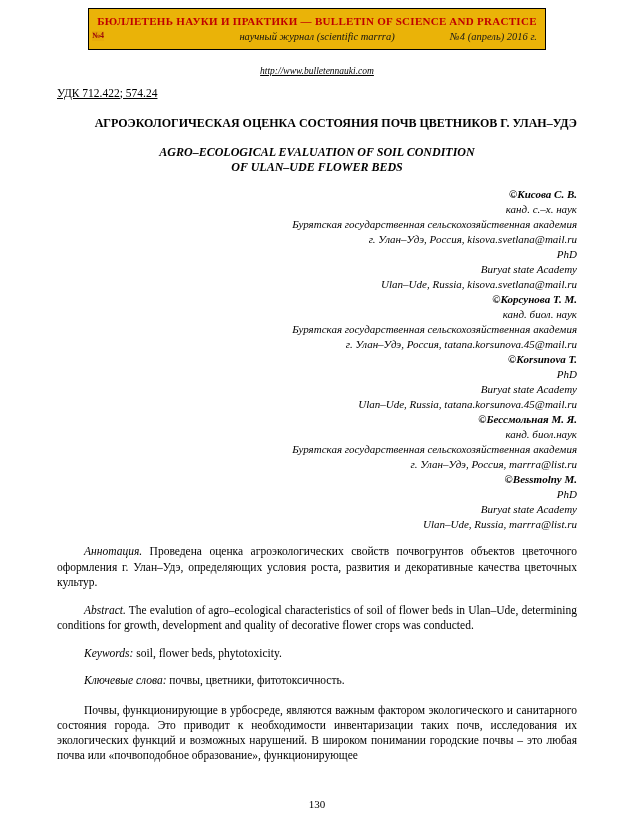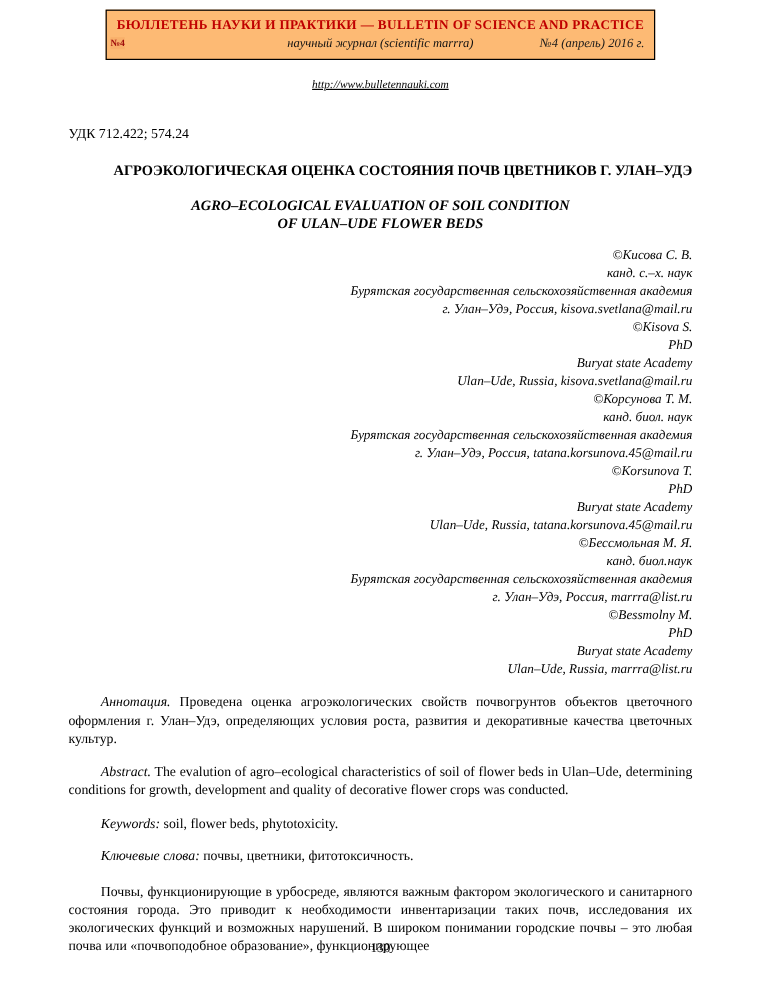--- a/index.html
+++ b/index.html
@@ -4,47 +4,47 @@
 <style>
   html, body { margin:0; padding:0; background:#ffffff; }
   .page {
     width:634px; height:820px; margin:0 auto; background:#ffffff;
     position:relative; overflow:hidden; color:#000;
     font-family:"Liberation Serif", serif;
   }
   
   .banner {
     position:absolute; left:88px; top:8px; width:458px; box-sizing:border-box;
-    border:1px solid #000; background:#fdba74; padding:6px 8px 5px 8px;
+    border:1px solid #000; background:#eab308; padding:6px 8px 5px 8px;
   }
   .banner-title {
     text-align:center; font-weight:bold; font-size:11px; letter-spacing:.3px;
     color:#c00000; white-space:nowrap;
   }
   .banner-row2 {
     position:relative; margin-top:3px; height:14px; line-height:14px;
     text-align:center; font-style:italic; font-size:10.5px; color:#111;
   }
   .corner-mark {
     position:absolute; left:-5px; top:1px; font-size:8px; line-height:10px;
     font-weight:bold; font-style:normal; color:#9e0b0b; background:#c23b0e14;
   }
   .banner-issue { position:absolute; right:0; top:0; font-weight:normal; font-style:italic; color:#1a1a1a; }
   
   .content { position:absolute; left:57px; right:57px; top:58px; font-size:11.5px; line-height:15.5px; }
   .url   { margin-top:6px; text-align:center; font-style:italic; font-size:9.5px;text-decoration:underline; }
-  .udk   { margin-top:25px; font-size:11.5px; }
+  .udk   { margin-top:6px; font-size:11.5px;text-decoration:underline; }
   .title-ru { margin-top:15px; text-align:right; font-weight:bold; font-size:12px; line-height:15px; }
   .title-en { margin-top:14px; text-align:center; font-weight:bold; font-size:12px; line-height:15px;font-style:italic; }
   .authors  { margin-top:12px; text-align:right; font-style:italic; font-size:11px; line-height:15px; }
-  .authors .bold { font-weight:normal; }
+  .authors .bold { font-weight:bold; }
   .para { margin:12px 0 0 0; text-align:justify; text-indent:27px; }
   .lead { font-style:italic; }
   .body-para { margin-top:14px; line-height:15.2px; }
-  .pagenum { position:absolute; left:0; right:0; bottom:24px; text-align:center; font-size:11px; }
+  .pagenum { position:absolute; left:0; right:0; bottom:10px; text-align:center; font-size:11px; }
 </style>
 </head>
 <body>
 
 <div class="page">
 
   <div class="banner">
     <div class="banner-title">БЮЛЛЕТЕНЬ НАУКИ И ПРАКТИКИ — BULLETIN OF SCIENCE AND PRACTICE</div>
     <div class="banner-row2">
       <span class="corner-mark">№4</span>
@@ -64,21 +64,20 @@
     <div class="title-en">
       <span>AGRO–ECOLOGICAL EVALUATION OF SOIL CONDITION</span><br>
       <span>OF ULAN–UDE FLOWER BEDS</span>
     </div>
 
     <div class="authors">
       <div class="bold">©Кисова С. В.</div>
       <div>канд. с.–х. наук</div>
       <div>Бурятская государственная сельскохозяйственная академия</div>
       <div>г. Улан–Удэ, Россия, kisova.svetlana@mail.ru</div>
-      <div class="bold">©Kisova S.</div>
       <div>PhD</div>
       <div>Buryat state Academy</div>
       <div>Ulan–Ude, Russia, kisova.svetlana@mail.ru</div>
       <div class="bold">©Корсунова Т. М.</div>
       <div>канд. биол. наук</div>
       <div>Бурятская государственная сельскохозяйственная академия</div>
       <div>г. Улан–Удэ, Россия, tatana.korsunova.45@mail.ru</div>
       <div class="bold">©Korsunova T.</div>
       <div>PhD</div>
       <div>Buryat state Academy</div>

